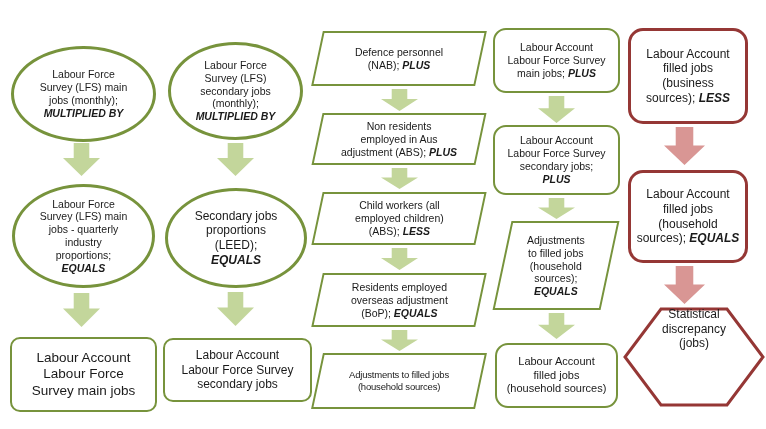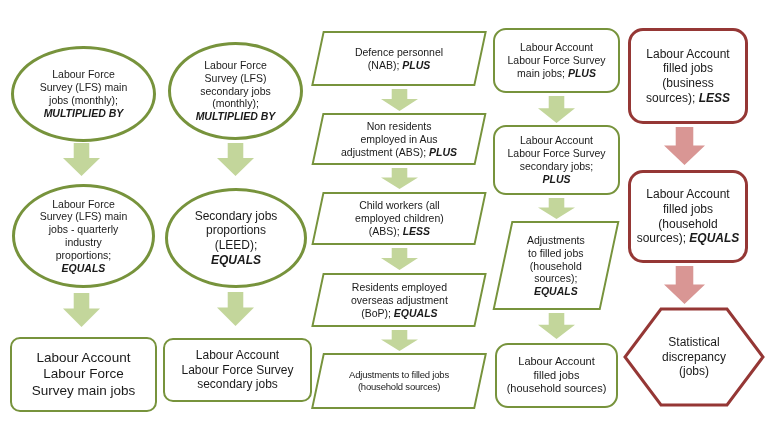--- a/index.html
+++ b/index.html
@@ -16,21 +16,21 @@
   .ellipse{border:3px solid #77933C;border-radius:50%;}
   .grect{border:2.5px solid #77933C;border-radius:10px;}
   .grect2{border:2.5px solid #77933C;border-radius:13px;}
   .rrect{border:3px solid #953735;border-radius:15px;}
   .para{border:2.5px solid #77933C;transform:skewX(-12deg);}
   .para .txt{transform:skewX(12deg);}
   .arrow{position:absolute;}
   .arrow svg{display:block;width:100%;height:100%;}
   .ga{fill:#C3D69B;}
   .ra{fill:#D99694;}
-  .hexwrap{position:absolute;display:flex;align-items:center;justify-content:center;text-align:center;}
+  .hexwrap{position:absolute;display:flex;justify-content:center;text-align:center;}
   .hexwrap svg{position:absolute;left:0;top:0;}
   .hexwrap .txt{position:relative;}
   .hexline{fill:#ffffff;stroke:#953735;stroke-width:3;}
 
   #c1e1{left:11px;top:46px;width:145px;height:96px;font-size:10.5px;}
   #c1a1{left:63px;top:143px;width:37px;height:33px;}
   #c1e2{left:12px;top:184px;width:143px;height:104px;font-size:10.5px;}
   #c1a2{left:63px;top:293px;width:37px;height:34px;}
   #c1r {left:10px;top:337px;width:147px;height:75px;font-size:13.5px;}
 

